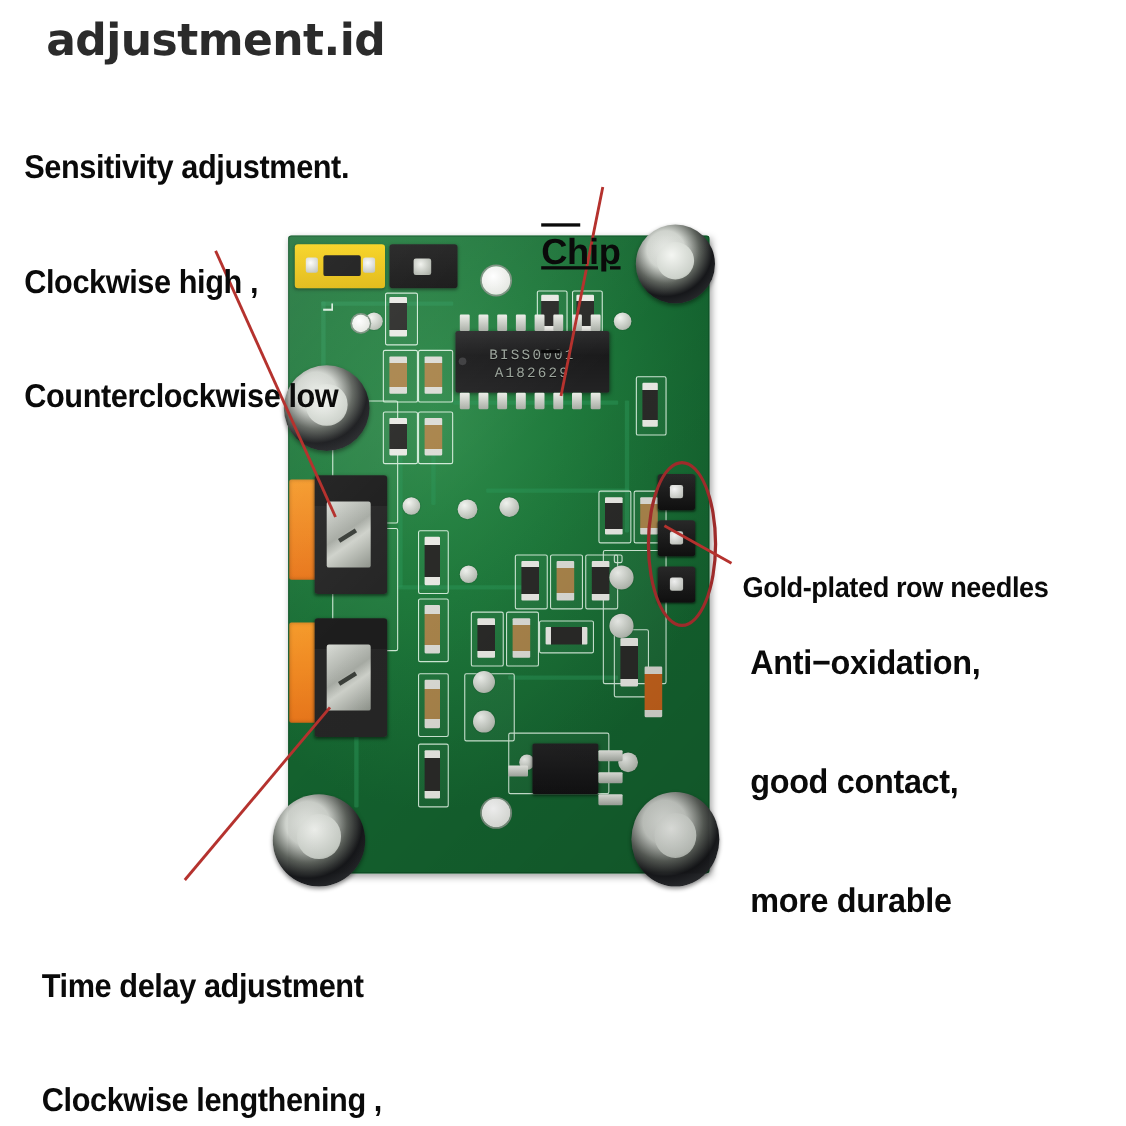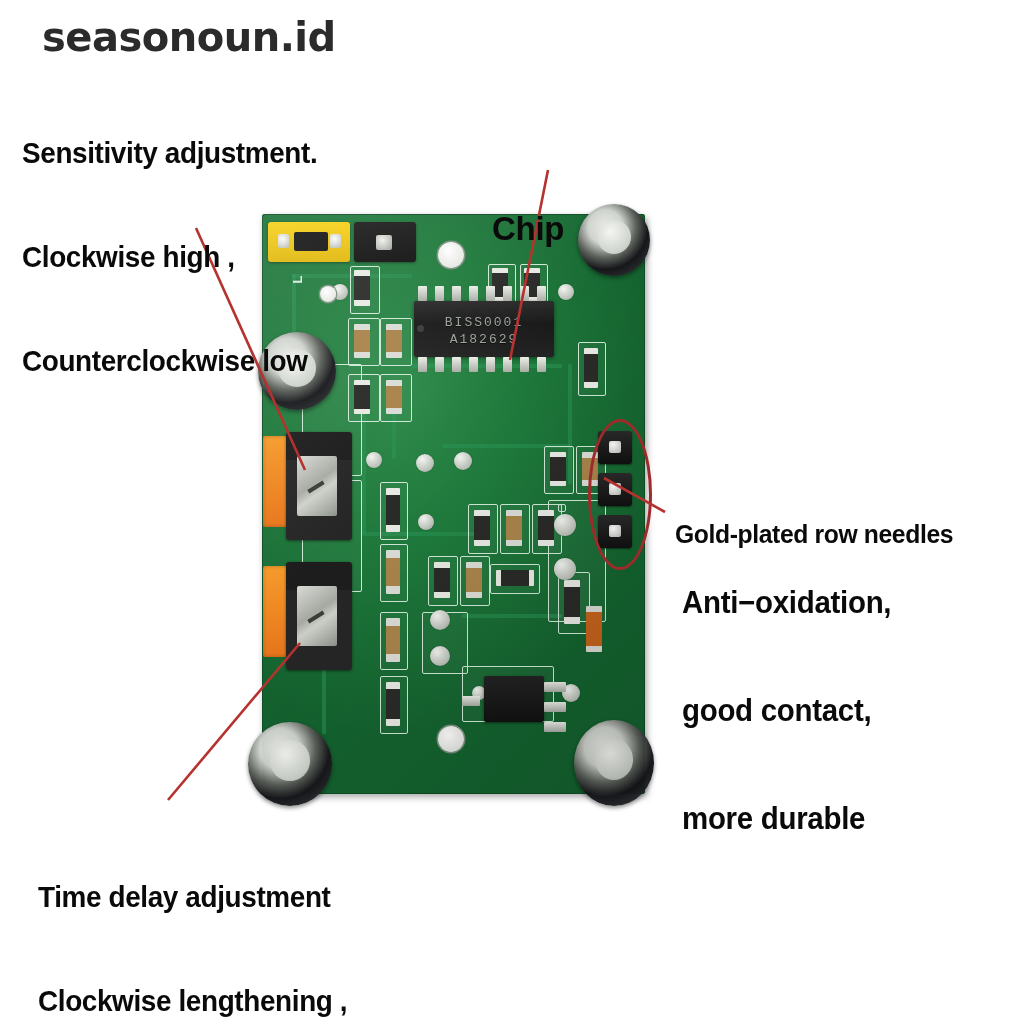--- a/index.html
+++ b/index.html
@@ -18,21 +18,21 @@
   }
 
   
   .annot{position:absolute;color:#0a0a0a;font-weight:700;
          font-family:"Liberation Sans",sans-serif;
          line-height:1.16;white-space:pre;}
   .annot .ln{display:block;}
 
   #annot-sensitivity{left:22px;top:66px;font-size:30px;letter-spacing:-0.4px;
       transform:scaleX(0.93);transform-origin:left top;}
-  #annot-chip{left:492px;top:133px;font-size:33px;letter-spacing:-0.3px;}
+  #annot-chip{left:492px;top:133px;font-size:33px;letter-spacing:-0.3px;text-decoration:underline;}
   #annot-gold{left:675px;top:459px;font-size:26px;letter-spacing:-0.4px;
       transform:scaleX(0.95);transform-origin:left top;}
   #annot-gold2{left:682px;top:513px;font-size:31px;letter-spacing:-0.3px;
       transform:scaleX(0.95);transform-origin:left top;}
   #annot-delay{left:38px;top:810px;font-size:30px;letter-spacing:-0.4px;
       transform:scaleX(0.93);transform-origin:left top;}
 
   
   #leaders{position:absolute;left:0;top:0;width:1024px;height:1024px;
            pointer-events:none;}
@@ -135,21 +135,21 @@
 
   
   .silkchar{position:absolute;color:#d8ecdd;font-size:13px;font-weight:700;
     font-family:"Liberation Sans",sans-serif;}
 </style>
 </head>
 <body>
 
 <div id="stage">
 
-  <div class="watermark">seasonoun.id</div>
+  <div class="watermark">adjustment.id</div>
 
   <div id="pcb">
 
     <div class="trace" style="left:30px;top:60px;width:120px;height:4px;"></div>
     <div class="trace" style="left:30px;top:60px;width:4px;height:70px;"></div>
     <div class="trace" style="left:150px;top:150px;width:150px;height:4px;"></div>
     <div class="trace" style="left:100px;top:200px;width:4px;height:120px;"></div>
     <div class="trace" style="left:100px;top:318px;width:120px;height:4px;"></div>
     <div class="trace" style="left:180px;top:230px;width:130px;height:4px;"></div>
     <div class="trace" style="left:306px;top:150px;width:4px;height:120px;"></div>

